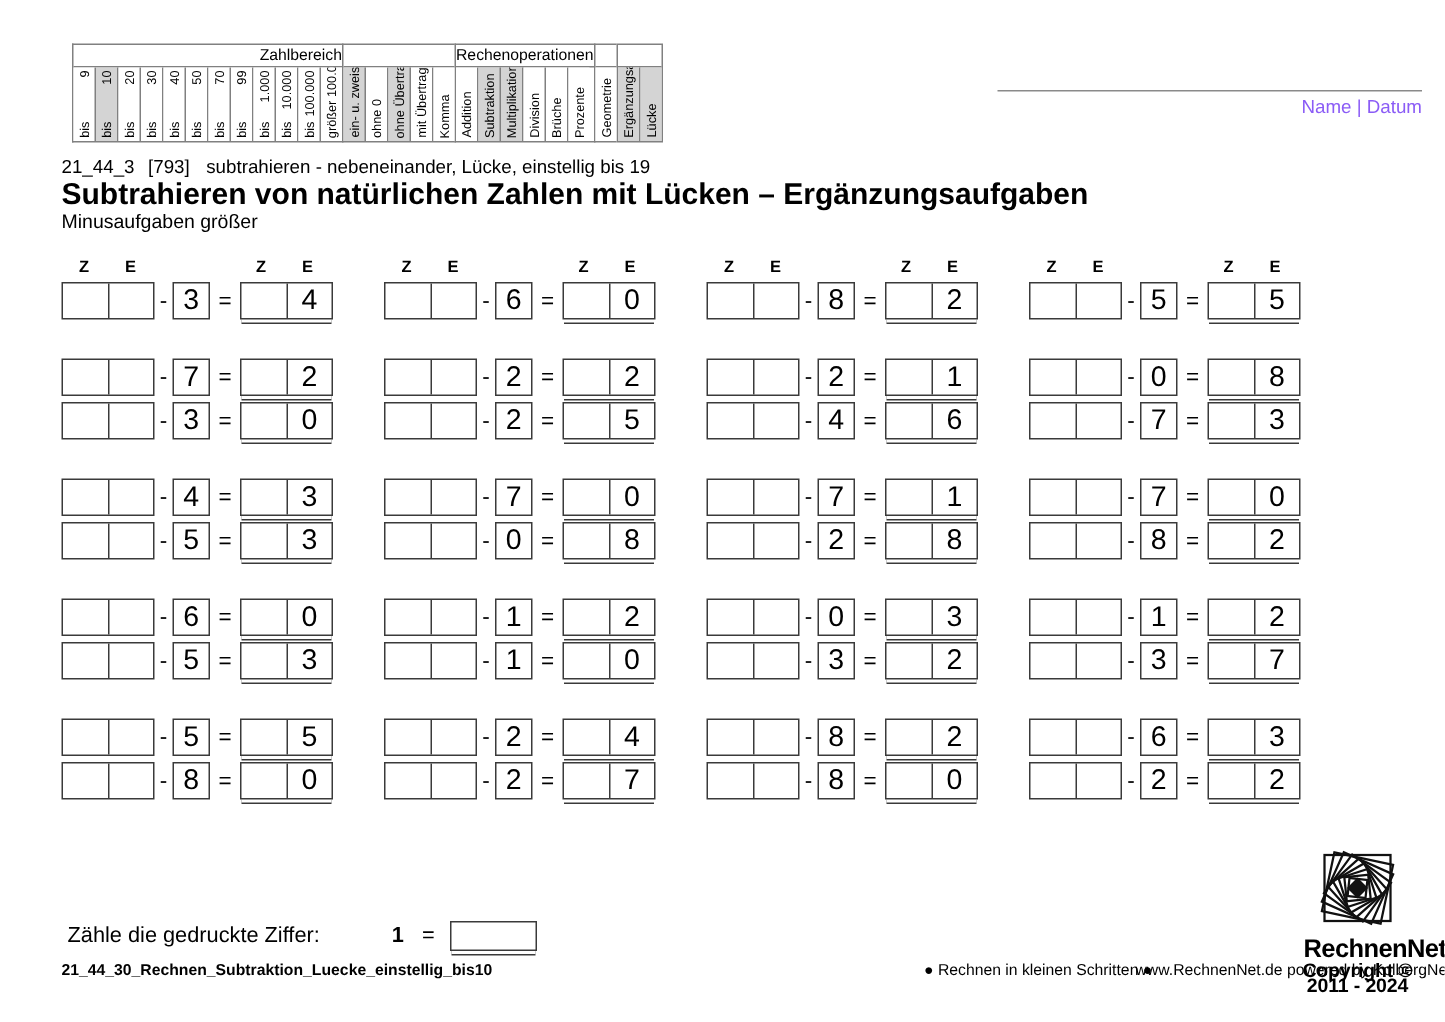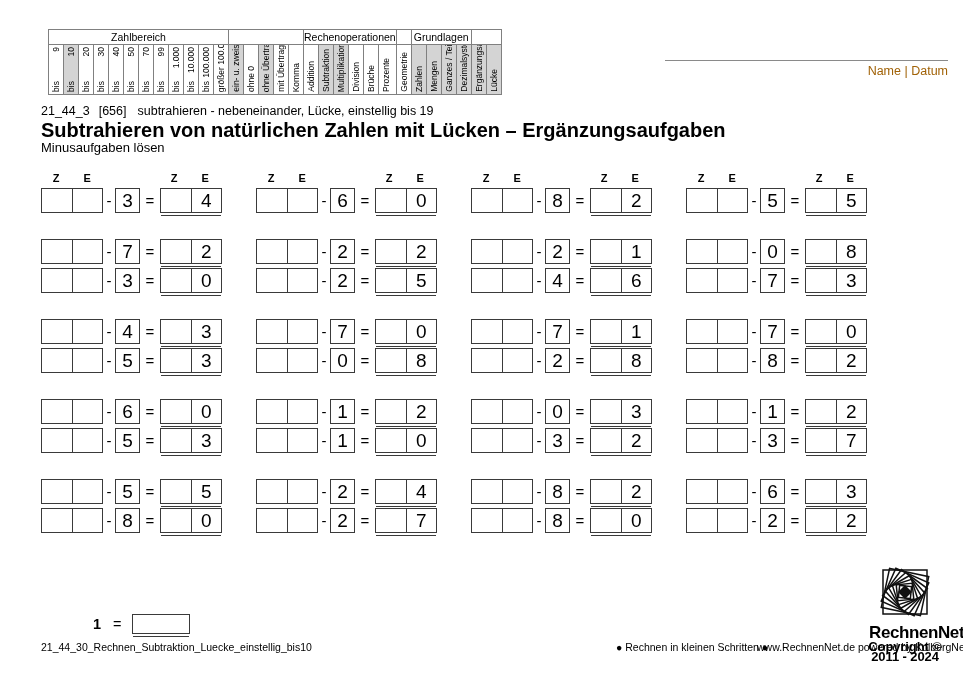--- a/index.html
+++ b/index.html
@@ -29,21 +29,21 @@
     display: flex;
     flex-direction: column;
     border-left: 1px solid #808080;
     border-top: 1px solid #808080;
     border-bottom: 1px solid #808080;
   }
   .cat-group.last { border-right: 1px solid #808080; }
   .cat-group-title {
     height: 14px;
     line-height: 14px;
-    text-align: center;
+    text-align: right;
     font-size: 10.5px;
     border-bottom: 1px solid #808080;
     white-space: nowrap;
     color: #000;
   }
   .cat-group-title.blank { border-bottom: 1px solid #808080; color: transparent; }
   .cat-cells {
     display: flex;
     flex: 1;
   }
@@ -88,21 +88,21 @@
     width: 283px;
     text-align: right;
   }
   #name-datum-rule {
     border-top: 1px solid #8a8a8a;
     height: 0;
     margin-bottom: 3px;
   }
   #name-datum-label {
     font-size: 12.5px;
-    color: #a16207;
+    color: #8b5cf6;
   }
 
   
   #meta-line {
     position: absolute;
     left: 41px;
     top: 104px;
     font-size: 12.5px;
     white-space: nowrap;
   }
@@ -255,20 +255,21 @@
     box-shadow: 0 3px 0 -1px #ffffff, 0 4px 0 -1px #3a3a3a;
     background: #fff;
   }
 
   
   #footer-filename {
     position: absolute;
     left: 41px;
     top: 641px;
     font-size: 10.5px;
+    font-weight: bold;
   }
   #footer-slogan {
     position: absolute;
     left: 616px;
     top: 641px;
     font-size: 10.5px;
     white-space: nowrap;
   }
   #footer-url {
     position: absolute;
@@ -406,60 +407,43 @@
       </div>
     </div>
     <div class="cat-group">
       <div class="cat-group-title blank">&nbsp;</div>
       <div class="cat-cells">
         <div class="cat-cell">
           <span class="v-single">Geometrie</span>
         </div>
       </div>
     </div>
-    <div class="cat-group">
-      <div class="cat-group-title">Grundlagen</div>
-      <div class="cat-cells">
-        <div class="cat-cell shaded">
-          <span class="v-single">Zahlen</span>
-        </div>
-        <div class="cat-cell shaded">
-          <span class="v-single">Mengen</span>
-        </div>
-        <div class="cat-cell shaded">
-          <span class="v-single">Ganzes / Teile</span>
-        </div>
-        <div class="cat-cell shaded">
-          <span class="v-single">Dezimalsystem</span>
-        </div>
-      </div>
-    </div>
     <div class="cat-group last">
       <div class="cat-group-title blank">&nbsp;</div>
       <div class="cat-cells">
         <div class="cat-cell shaded">
           <span class="v-single">Ergänzungsaufgaben</span>
         </div>
         <div class="cat-cell shaded">
           <span class="v-single">Lücke</span>
         </div>
       </div>
     </div>
   </div>
 
 <div id="name-datum-block">
   <div id="name-datum-rule"></div>
   <div id="name-datum-label">Name | Datum</div>
 </div>
 
 <div id="meta-line">
-  <span class="meta-code">21_44_3</span><span class="meta-num">[656]</span><span class="meta-desc">subtrahieren - nebeneinander, Lücke, einstellig bis 19</span>
+  <span class="meta-code">21_44_3</span><span class="meta-num">[793]</span><span class="meta-desc">subtrahieren - nebeneinander, Lücke, einstellig bis 19</span>
 </div>
 <div id="main-title">Subtrahieren von natürlichen Zahlen mit Lücken – Ergänzungsaufgaben</div>
-<div id="sub-title">Minusaufgaben lösen</div>
+<div id="sub-title">Minusaufgaben größer</div>
 
 <div id="exercise-area">
   <div class="ex-columns" id="ex-columns">
       <div class="ex-col">
         <div class="ze-header">
           <span class="ze-left">
             <span>Z</span>
             <span>E</span>
           </span>
           <span class="ze-gap-small"></span>
@@ -993,20 +977,21 @@
           <div class="box2 result">
             <div class="half left"></div>
             <div class="half">2</div>
           </div>
         </div>
       </div>
     </div>
 </div>
 
 <div id="count-task">
+  <span id="count-label">Zähle die gedruckte Ziffer:</span>
   <span id="count-digit">1</span>
   <span id="count-eq">=</span>
   <span id="count-box"></span>
 </div>
 
 <div id="footer-filename">21_44_30_Rechnen_Subtraktion_Luecke_einstellig_bis10</div>
 <div id="footer-slogan">● Rechnen in kleinen Schritten ●</div>
 <div id="footer-url">www.RechnenNet.de powered by KolbergNet</div>
 
 <div id="logo-block">

